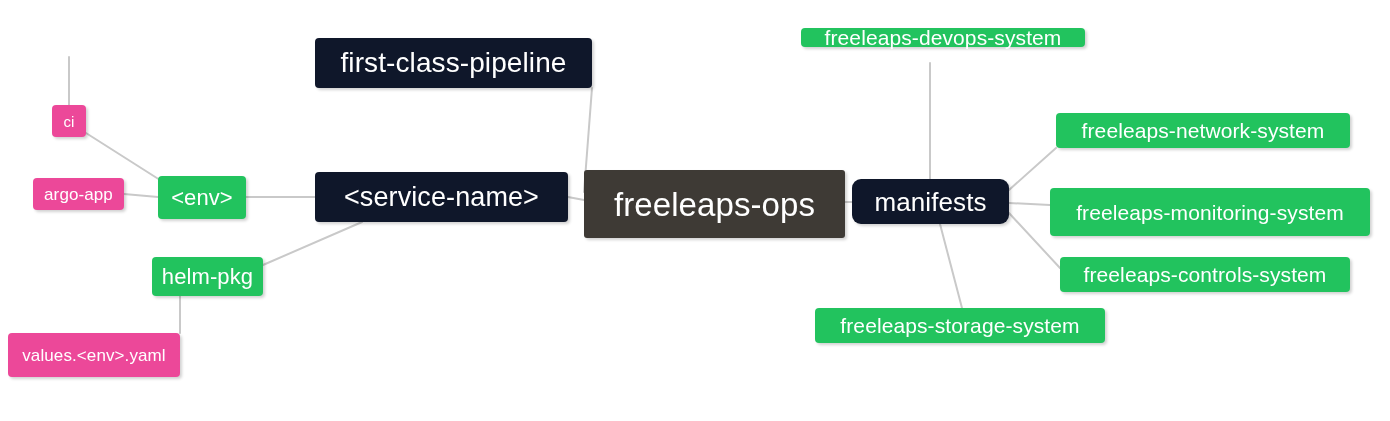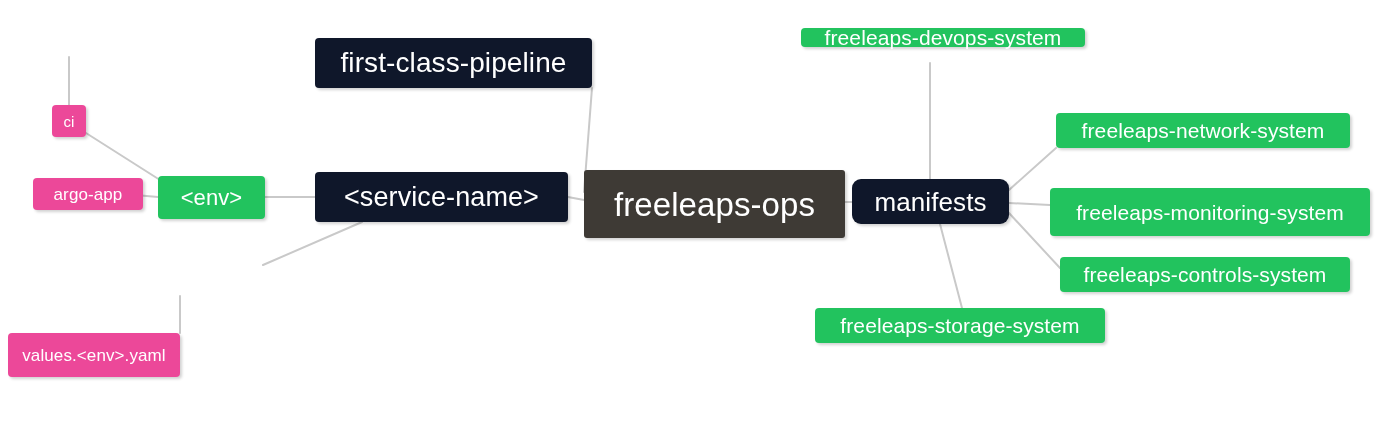--- a/index.html
+++ b/index.html
@@ -102,33 +102,36 @@
   </div>
 
   <div class="node blue n-first-class-pipeline" style="left:315px;top:38px;width:277px;height:50px;">
     <span>first-class-pipeline</span>
   </div>
 
   <div class="node blue n-manifests" style="left:852px;top:179px;width:157px;height:45px;border-radius:9px;">
     <span>manifests</span>
   </div>
 
-  <div class="node green n-env" style="left:158px;top:176px;width:107px;height:43px;">
+  <div class="node green n-env" style="left:158px;top:176px;width:88px;height:43px;">
     <span>&lt;env&gt;</span>
   </div>
 
   <div class="node red n-ci" style="left:52px;top:105px;width:34px;height:32px;">
     <span>ci</span>
   </div>
 
 
-  <div class="node red n-argo-app" style="left:33px;top:178px;width:110px;height:32px;">
+  <div class="node red n-argo-app" style="left:33px;top:178px;width:91px;height:32px;">
     <span>argo-app</span>
   </div>
 
+  <div class="node green n-helm-pkg" style="left:152px;top:257px;width:111px;height:39px;">
+    <span>helm-pkg</span>
+  </div>
 
   <div class="node red n-values-yaml" style="left:8px;top:333px;width:172px;height:44px;">
     <span>values.&lt;env&gt;.yaml</span>
   </div>
 
   <div class="node green n-green-sys" style="left:801px;top:28px;width:284px;height:19px;">
     <span>freeleaps-devops-system</span>
   </div>
 
   <div class="node green n-green-sys" style="left:1056px;top:113px;width:294px;height:35px;">

